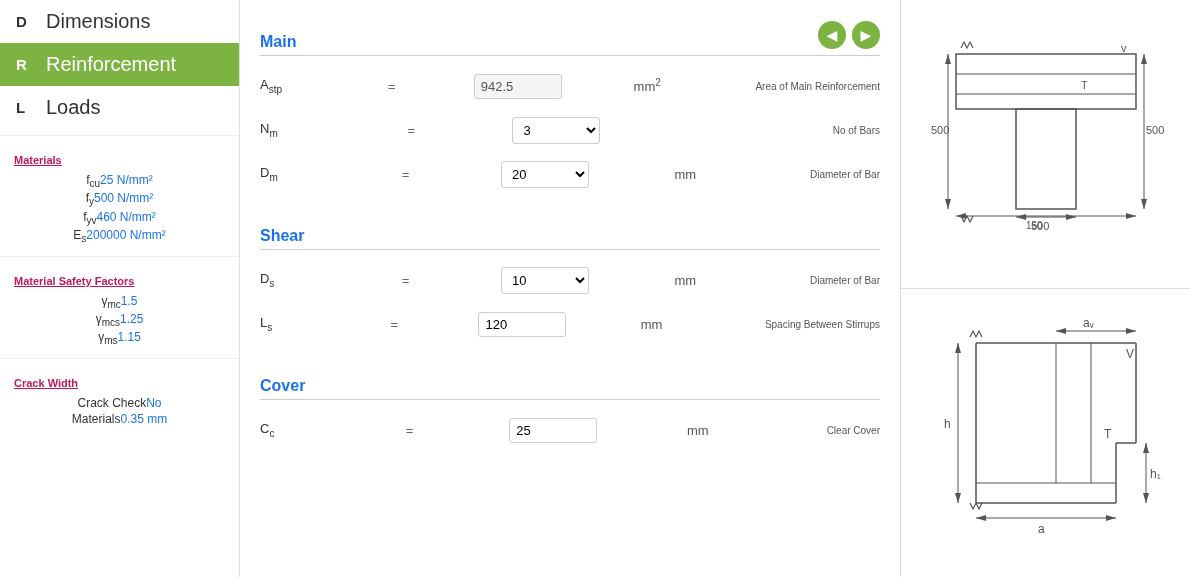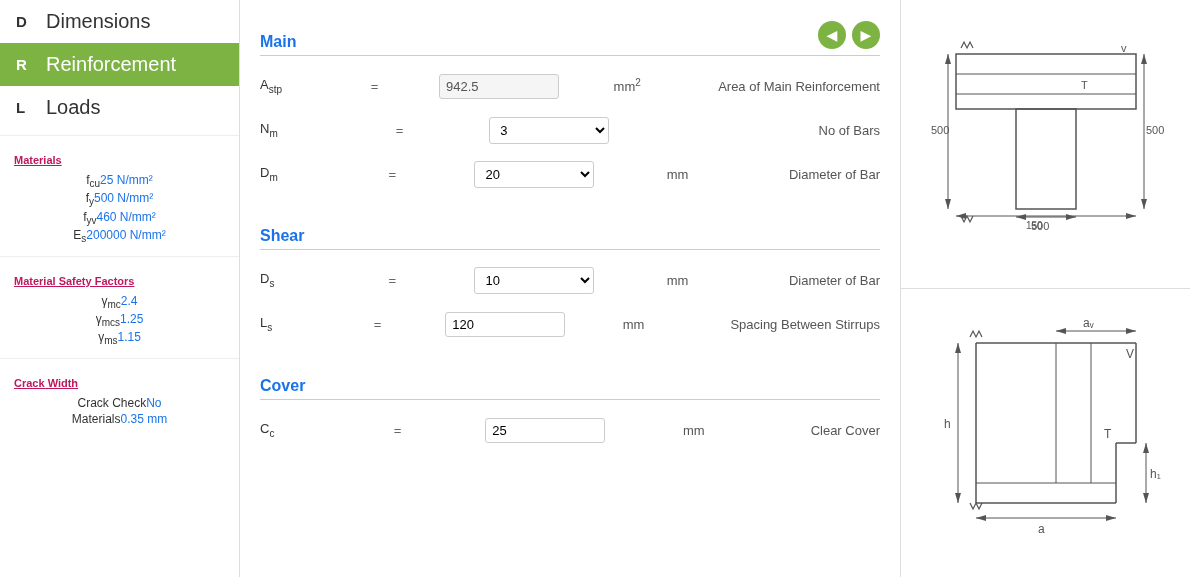--- a/index.html
+++ b/index.html
@@ -21,32 +21,32 @@
     .sidebar-divider { border: none; border-top: 1px solid #eee; margin: 6px 0; }
 
     
     #form-area { flex: 1; padding: 10px 20px; max-width: 660px; }
 
     .section-header { color: #1a73e8; font-size: 16px; font-weight: bold; padding: 8px 0 4px 0; border-bottom: 1px solid #ccc; margin-bottom: 8px; margin-top: 15px; }
 
     .form-row { display: flex; align-items: center; padding: 8px 0; gap: 8px; min-height: 44px; justify-content: space-between; }
     .form-symbol { width: 50px; font-size: 13px; color: #333; }
     .form-eq { width: 20px; text-align: center; color: #666; }
-    .form-input-area { width: 120px; }
+    .form-input-area { width: 88px; }
     .form-input-area input, .form-input-area select {
       width: 100%;
       padding: 4px 6px;
       border: 1px solid #ccc;
       border-radius: 3px;
       font-size: 13px;
       background: #fff;
     }
     .form-input-area input[readonly] { background: #f5f5f5; color: #555; }
     .form-unit { width: 50px; color: #555; font-size: 13px; }
-    .form-desc { color: #555; font-size: 13px; }
+    .form-desc { color: #555; font-size: 10px; }
 
     .nav-buttons { display: flex; gap: 6px; margin-left: auto; }
     .nav-btn { width: 28px; height: 28px; border-radius: 50%; background: #7cb342; border: none; cursor: pointer; display: flex; align-items: center; justify-content: center; color: white; font-size: 14px; }
 
     .section-header-row { display: flex; align-items: center; padding: 8px 0 4px 0; border-bottom: 1px solid #ccc; margin-bottom: 8px; }
     .section-header-row .section-header { border-bottom: none; margin-bottom: 0; padding: 0; flex: 1; }
 
     
     #content-wrapper { display: flex; flex: 1; }
     #diagrams { width: 290px; min-width: 290px; border-left: 1px solid #ddd; display: flex; flex-direction: column; }
@@ -94,21 +94,21 @@
       <span class="prop-val">200000 N/mm²</span>
     </div>
   </div>
 
   <hr class="sidebar-divider">
 
   <div class="sidebar-section">
     <div class="section-title">Material Safety Factors</div>
     <div class="prop-row">
       <span class="prop-key">γ<sub>mc</sub></span>
-      <span class="prop-val">2.4</span>
+      <span class="prop-val">1.5</span>
     </div>
     <div class="prop-row">
       <span class="prop-key">γ<sub>mcs</sub></span>
       <span class="prop-val">1.25</span>
     </div>
     <div class="prop-row">
       <span class="prop-key">γ<sub>ms</sub></span>
       <span class="prop-val">1.15</span>
     </div>
   </div>

